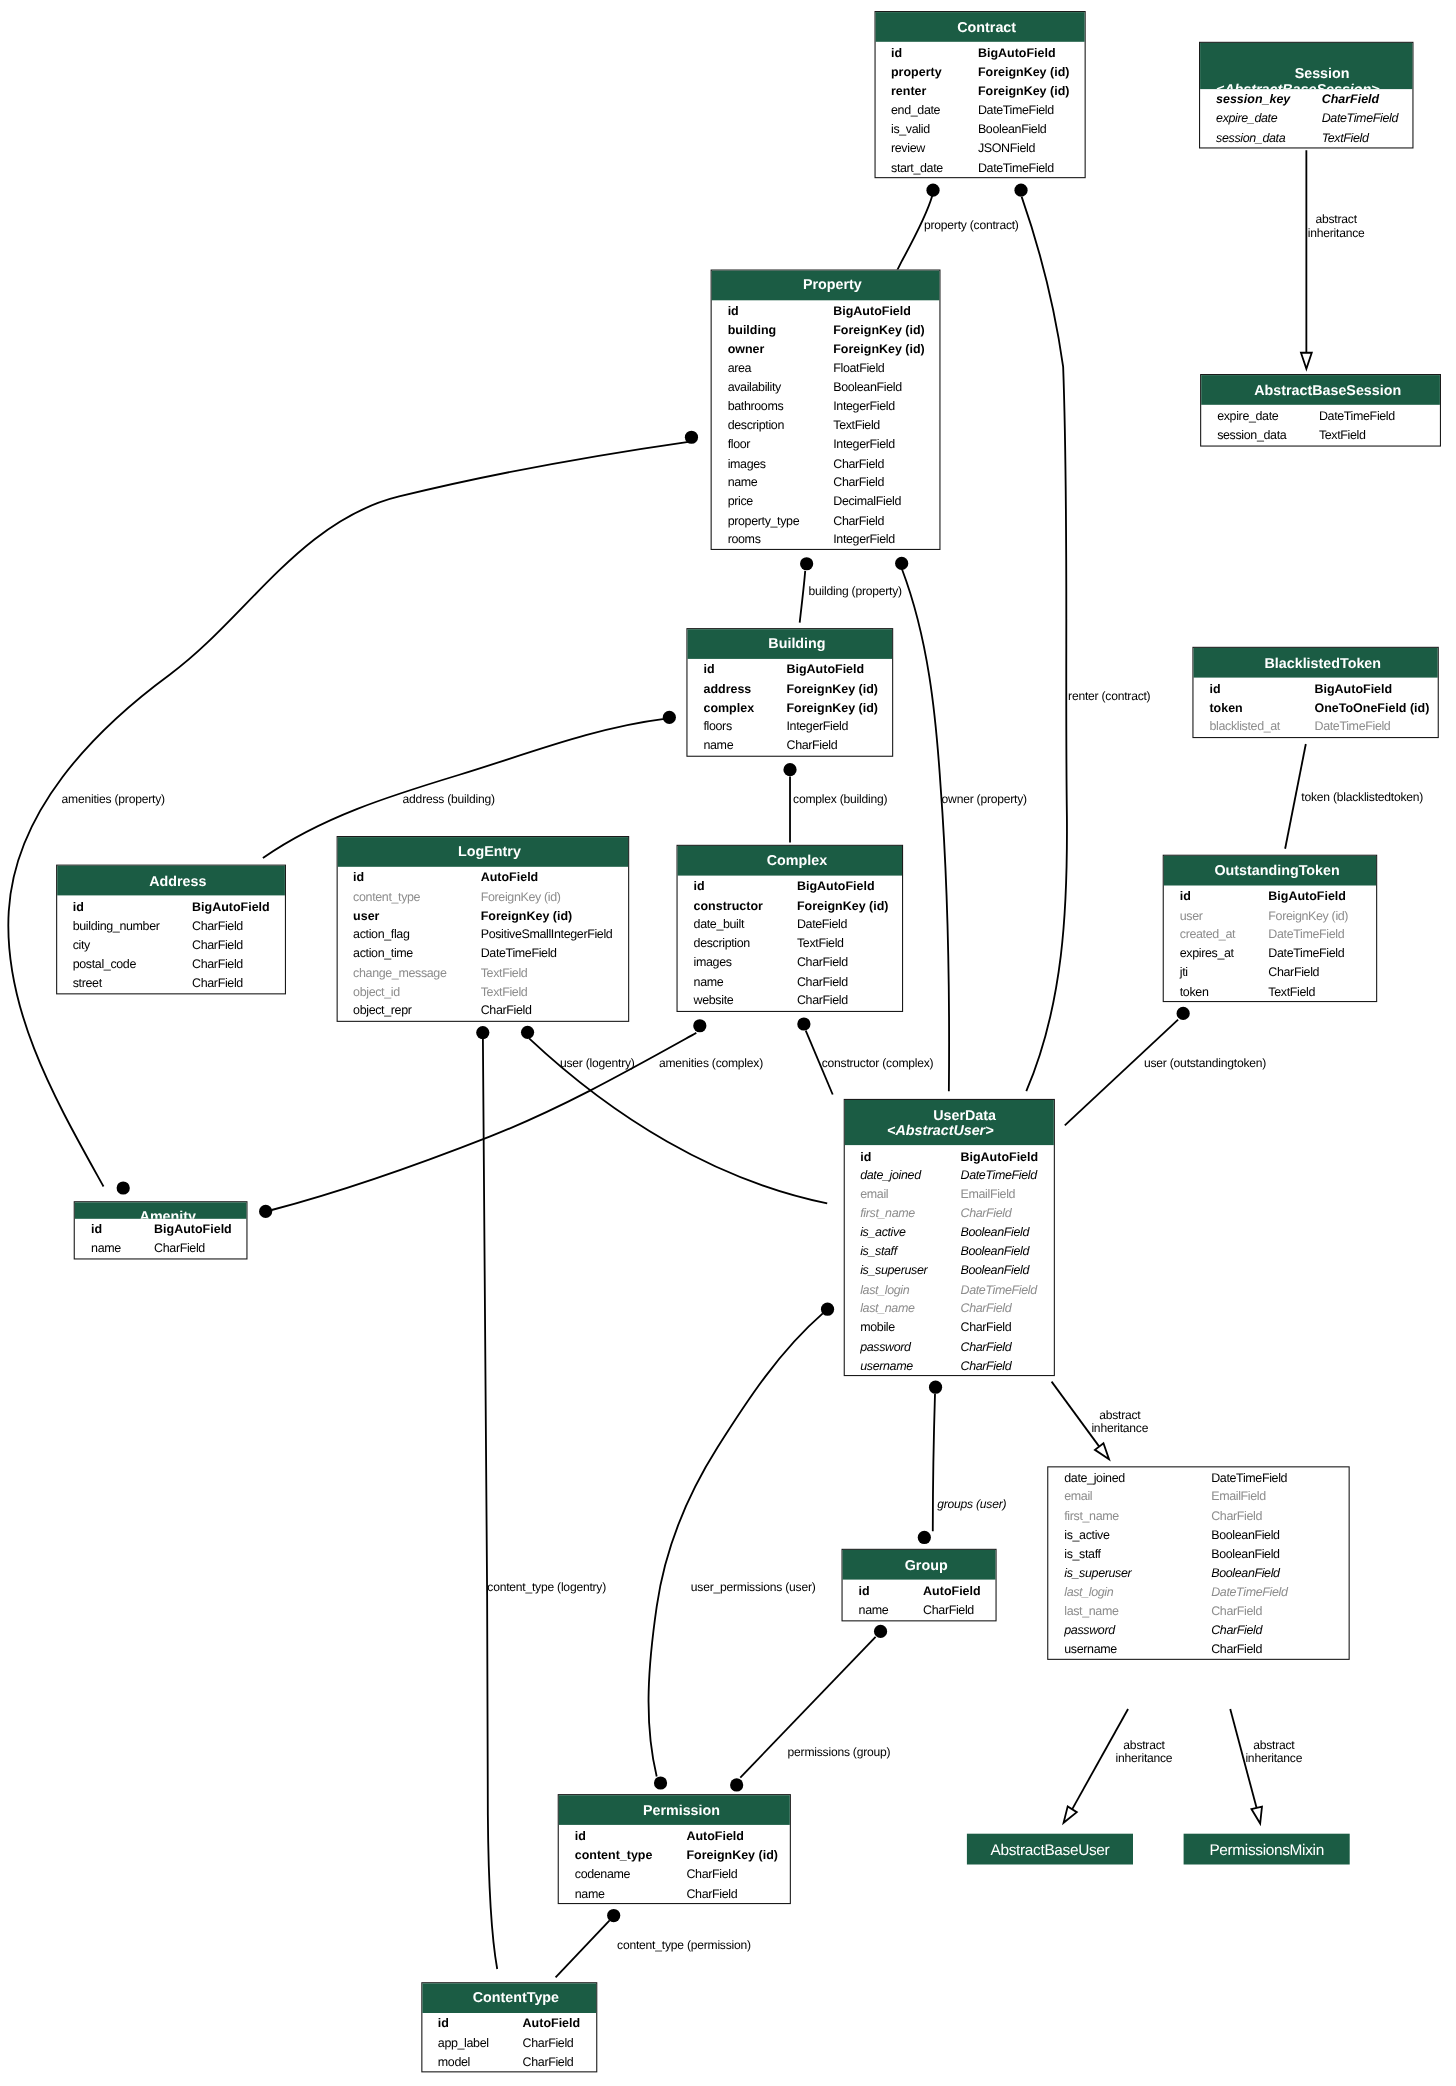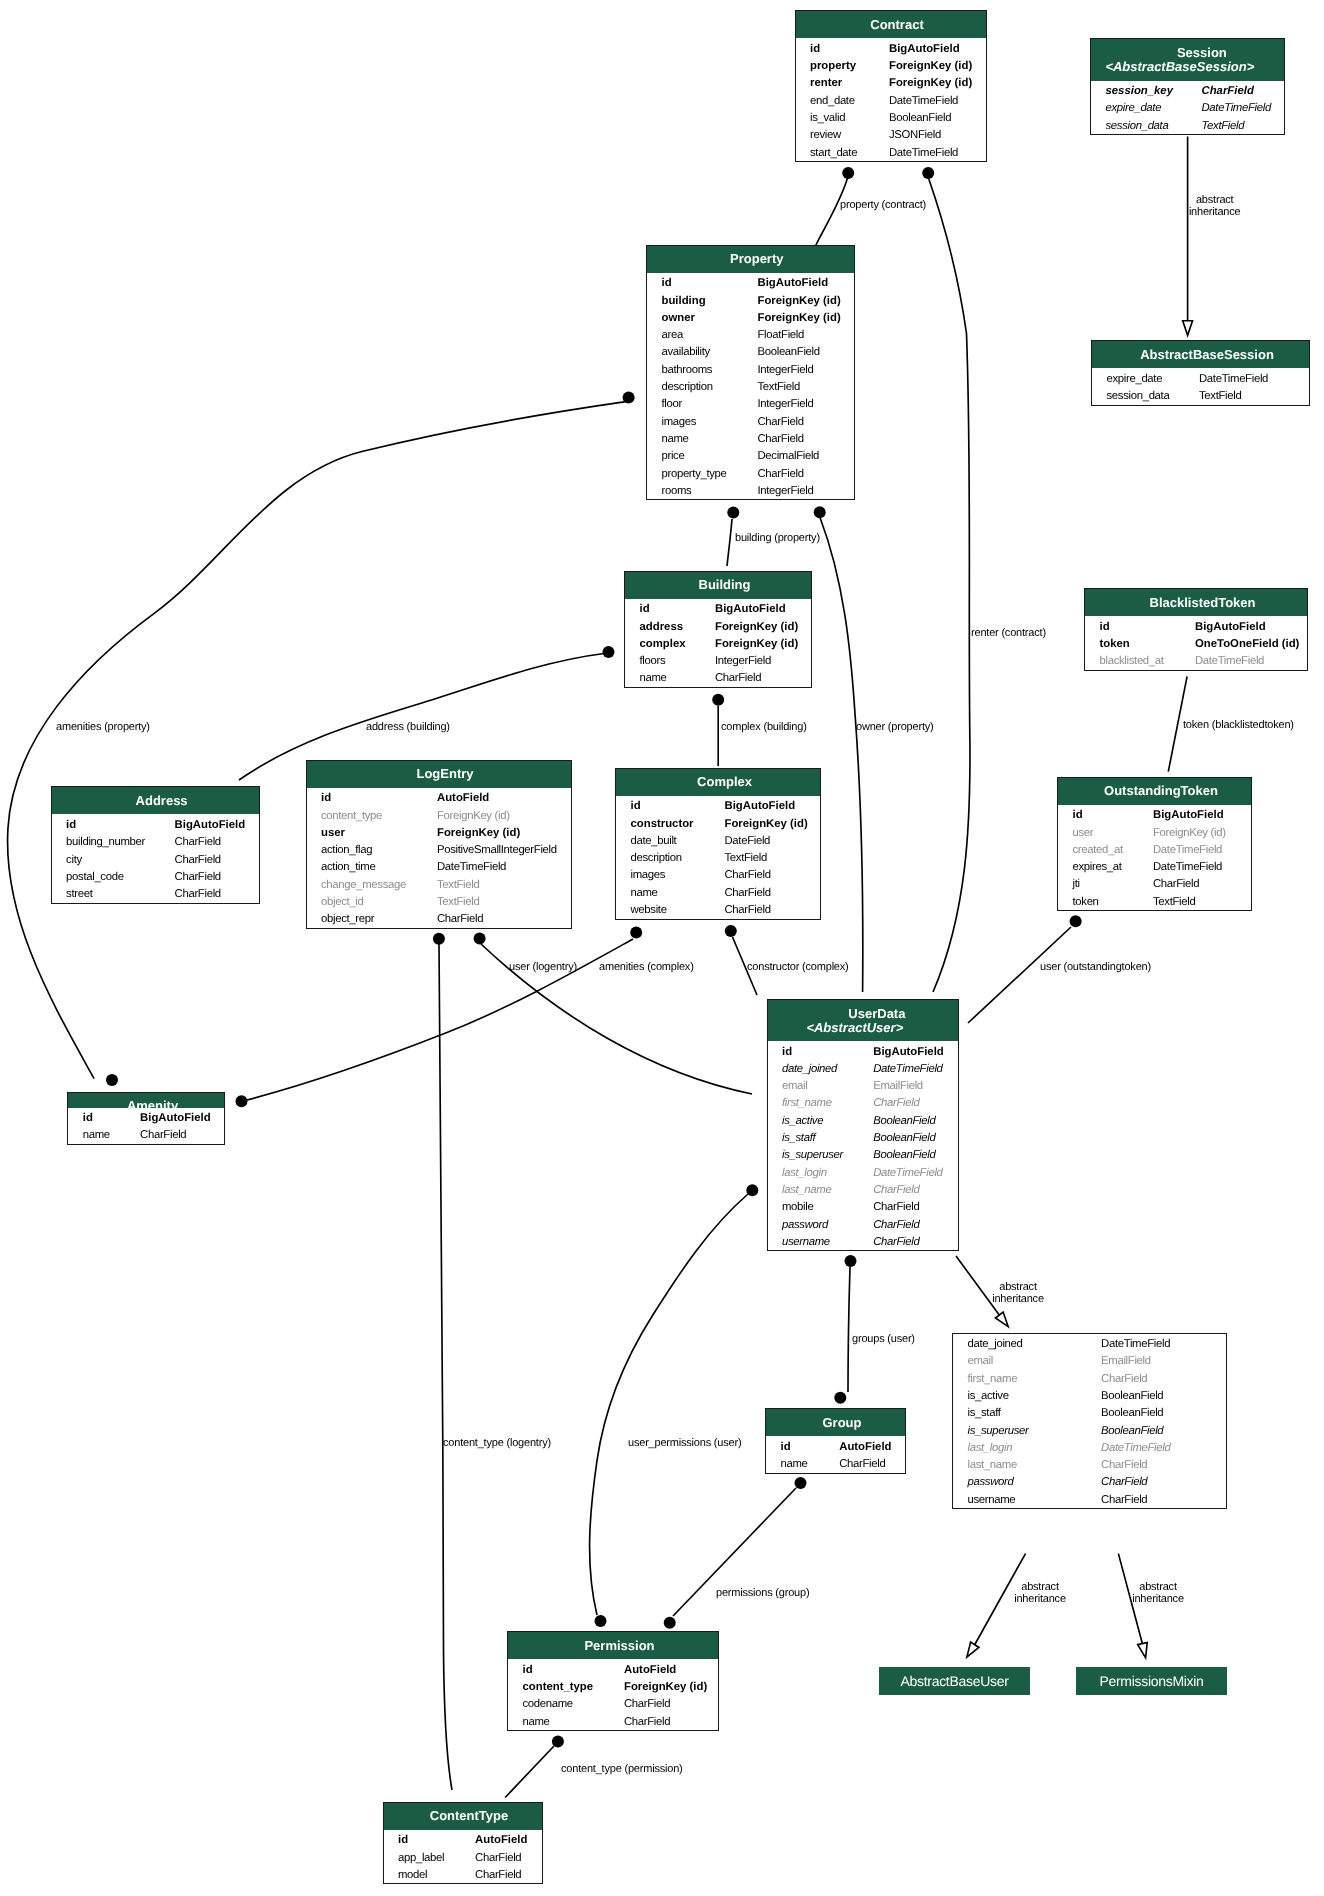--- a/index.html
+++ b/index.html
@@ -129,21 +129,21 @@
       <div class="elabel" style="left: 366px; top: 721.75px;">address (building)</div>
       <div class="elabel" style="left: 735px; top: 532.75px;">building (property)</div>
       <div class="elabel" style="left: 856px; top: 721.75px; text-align: right;">owner (property)</div>
       <div class="elabel" style="left: 721px; top: 721.75px;">complex (building)</div>
       <div class="elabel" style="left: 1183px; top: 719.75px;">token (blacklistedtoken)</div>
       <div class="elabel" style="left: 1040px; top: 961.75px;">user (outstandingtoken)</div>
       <div class="elabel" style="left: 509px; top: 961.75px;">user (logentry)</div>
       <div class="elabel" style="left: 599px; top: 961.75px;">amenities (complex)</div>
       <div class="elabel" style="left: 747px; top: 961.75px;">constructor (complex)</div>
       <div class="elabel" style="left: 958px; width: 120px; text-align: center; top: 1282.1px;">abstract<br>inheritance</div>
-      <div class="elabel" style="left: 852px; top: 1334px;">groups (user)</div>
+      <div class="elabel" style="left: 852px; top: 1363px; font-style: italic;">groups (user)</div>
       <div class="elabel" style="left: 628px; top: 1437.75px;">user_permissions (user)</div>
       <div class="elabel" style="left: 716px; top: 1587.75px;">permissions (group)</div>
       <div class="elabel" style="left: 443px; top: 1437.75px;">content_type (logentry)</div>
       <div class="elabel" style="left: 541px; top: 1763.75px; margin-left: 20px;">content_type (permission)</div>
       <div class="elabel" style="left: 980px; width: 120px; text-align: center; top: 1582.1px;">abstract<br>inheritance</div>
       <div class="elabel" style="left: 1098px; width: 120px; text-align: center; top: 1582.1px;">abstract<br>inheritance</div>
       <div class="node" style="left: 794.5px; top: 10px; width: 192px;">
         <div class="nhead" style="height: 27.2px; padding-top: 6.7px;">
           <span class="t1" style="left:6.5px">Contract</span>
         </div>
@@ -172,21 +172,21 @@
             <span class="fn n">review</span>
             <span class="ft n" style="left:93.5px">JSONField</span>
           </div>
           <div class="nrow">
             <span class="fn n">start_date</span>
             <span class="ft n" style="left:93.5px">DateTimeField</span>
           </div>
         </div>
       </div>
       <div class="node" style="left: 1090px; top: 38px; width: 195px;">
-        <div class="nhead two" style="height: 41.5px; padding-top: 7px;">
+        <div class="nhead two" style="height: 41.5px; padding-top: 21px;">
           <span class="t1" style="left:14.4px">Session</span>
           <span class="sub" style="left:-7.7px">&lt;AbstractBaseSession&gt;</span>
         </div>
         <div style="padding-bottom: 1.8px;">
           <div class="nrow">
             <span class="fn b i">session_key</span>
             <span class="ft b i" style="left:110.5px">CharField</span>
           </div>
           <div class="nrow">
             <span class="fn n i">expire_date</span>

